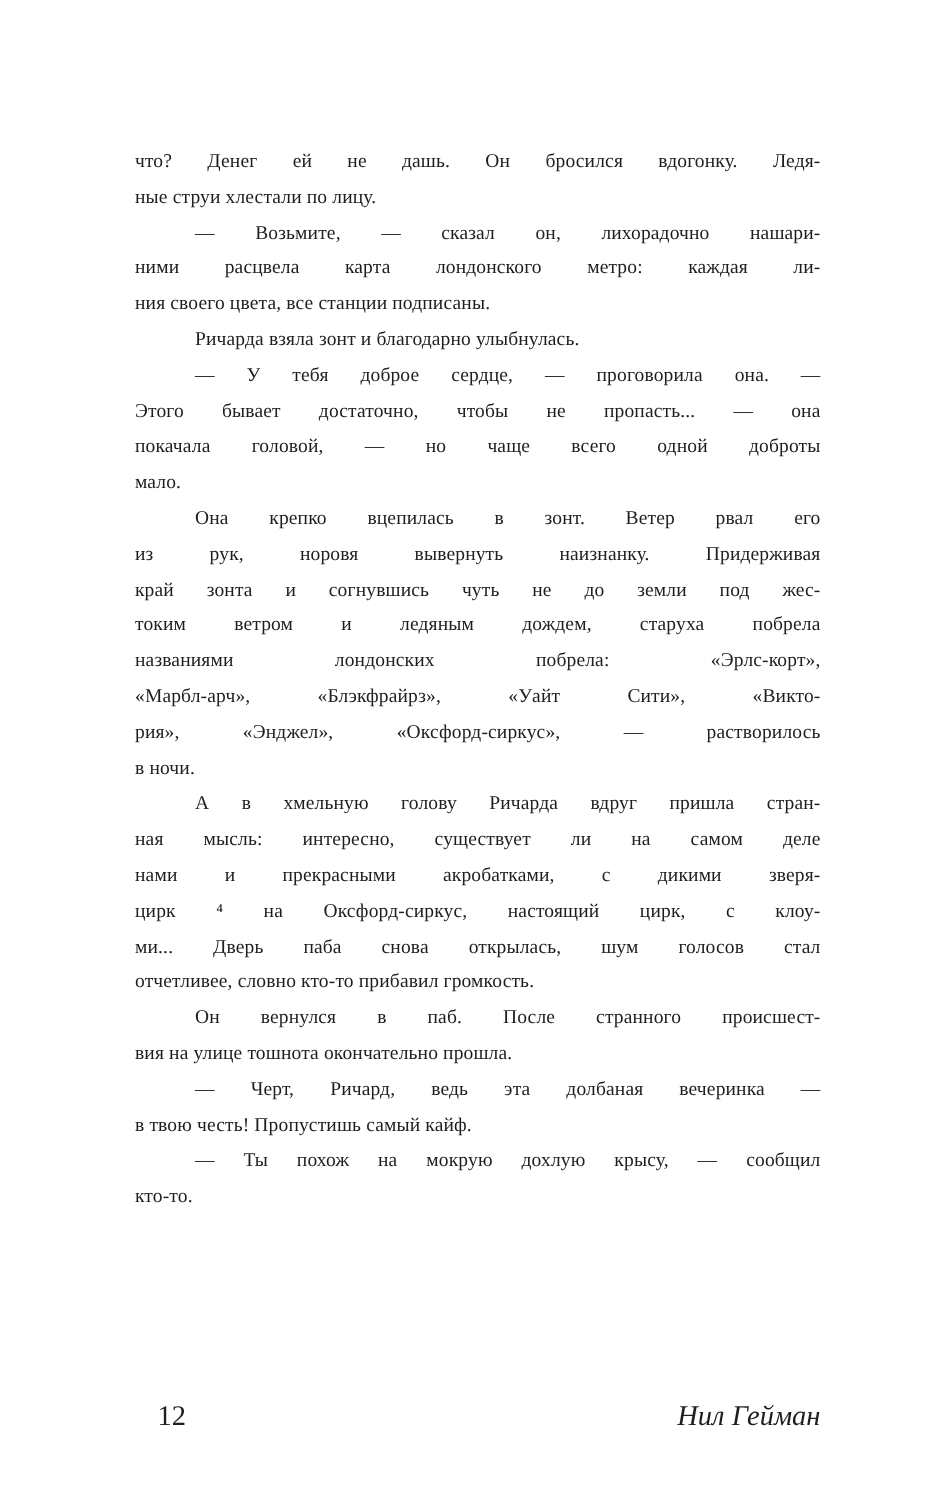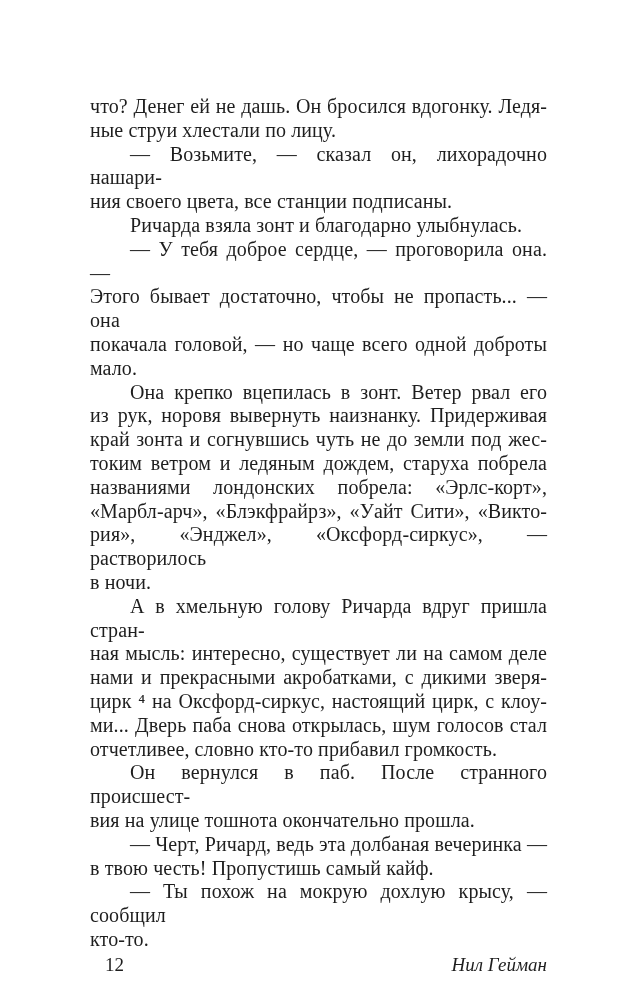--- a/index.html
+++ b/index.html
@@ -11,52 +11,53 @@
   }
   .page {
     position: absolute; inset: 0;
     background: #ffffff;
     color: #1e1e1e;
     font-family: "Liberation Serif", "DejaVu Serif", serif;
   }
   .text-block {
     position: absolute;
     left: 90px; top: 95px; width: 457px;
-    font-size: 20px;
+    font-size: 13px;
     line-height: 23.8px;
     letter-spacing: 0.1px;
   }
   .para { margin: 0; }
   .ln { white-space: normal; }
   .ln.j { text-align: justify; text-align-last: justify; }
   .ln.ind { text-indent: 40px; }
   .footer {
     position: absolute;
     left: 90px; top: 934px; width: 457px;
     display: flex;
     justify-content: space-between;
     align-items: baseline;
     font-size: 19px;
     line-height: 22px;
   }
   .page-num { padding-left: 15px; }
-  .running { font-style: italic; margin-top: 20px; }
+  .running { font-style: italic; }
 </style>
 </head>
 <body>
 
 <div class="page">
 
   <div class="text-block">
       <div class="para">
         <div class="ln j">что? Денег ей не дашь. Он бросился вдогонку. Ледя-</div>
         <div class="ln">ные струи хлестали по лицу.</div>
       </div>
       <div class="para">
         <div class="ln j ind">— Возьмите, — сказал он, лихорадочно нашари-</div>
+        <div class="ln j">ними расцвела карта лондонского метро: каждая ли-</div>
         <div class="ln">ния своего цвета, все станции подписаны.</div>
       </div>
       <div class="para">
         <div class="ln ind">Ричарда взяла зонт и благодарно улыбнулась.</div>
       </div>
       <div class="para">
         <div class="ln j ind">— У тебя доброе сердце, — проговорила она. —</div>
         <div class="ln j">Этого бывает достаточно, чтобы не пропасть... — она</div>
         <div class="ln j">покачала головой, — но чаще всего одной доброты</div>
         <div class="ln">мало.</div>

